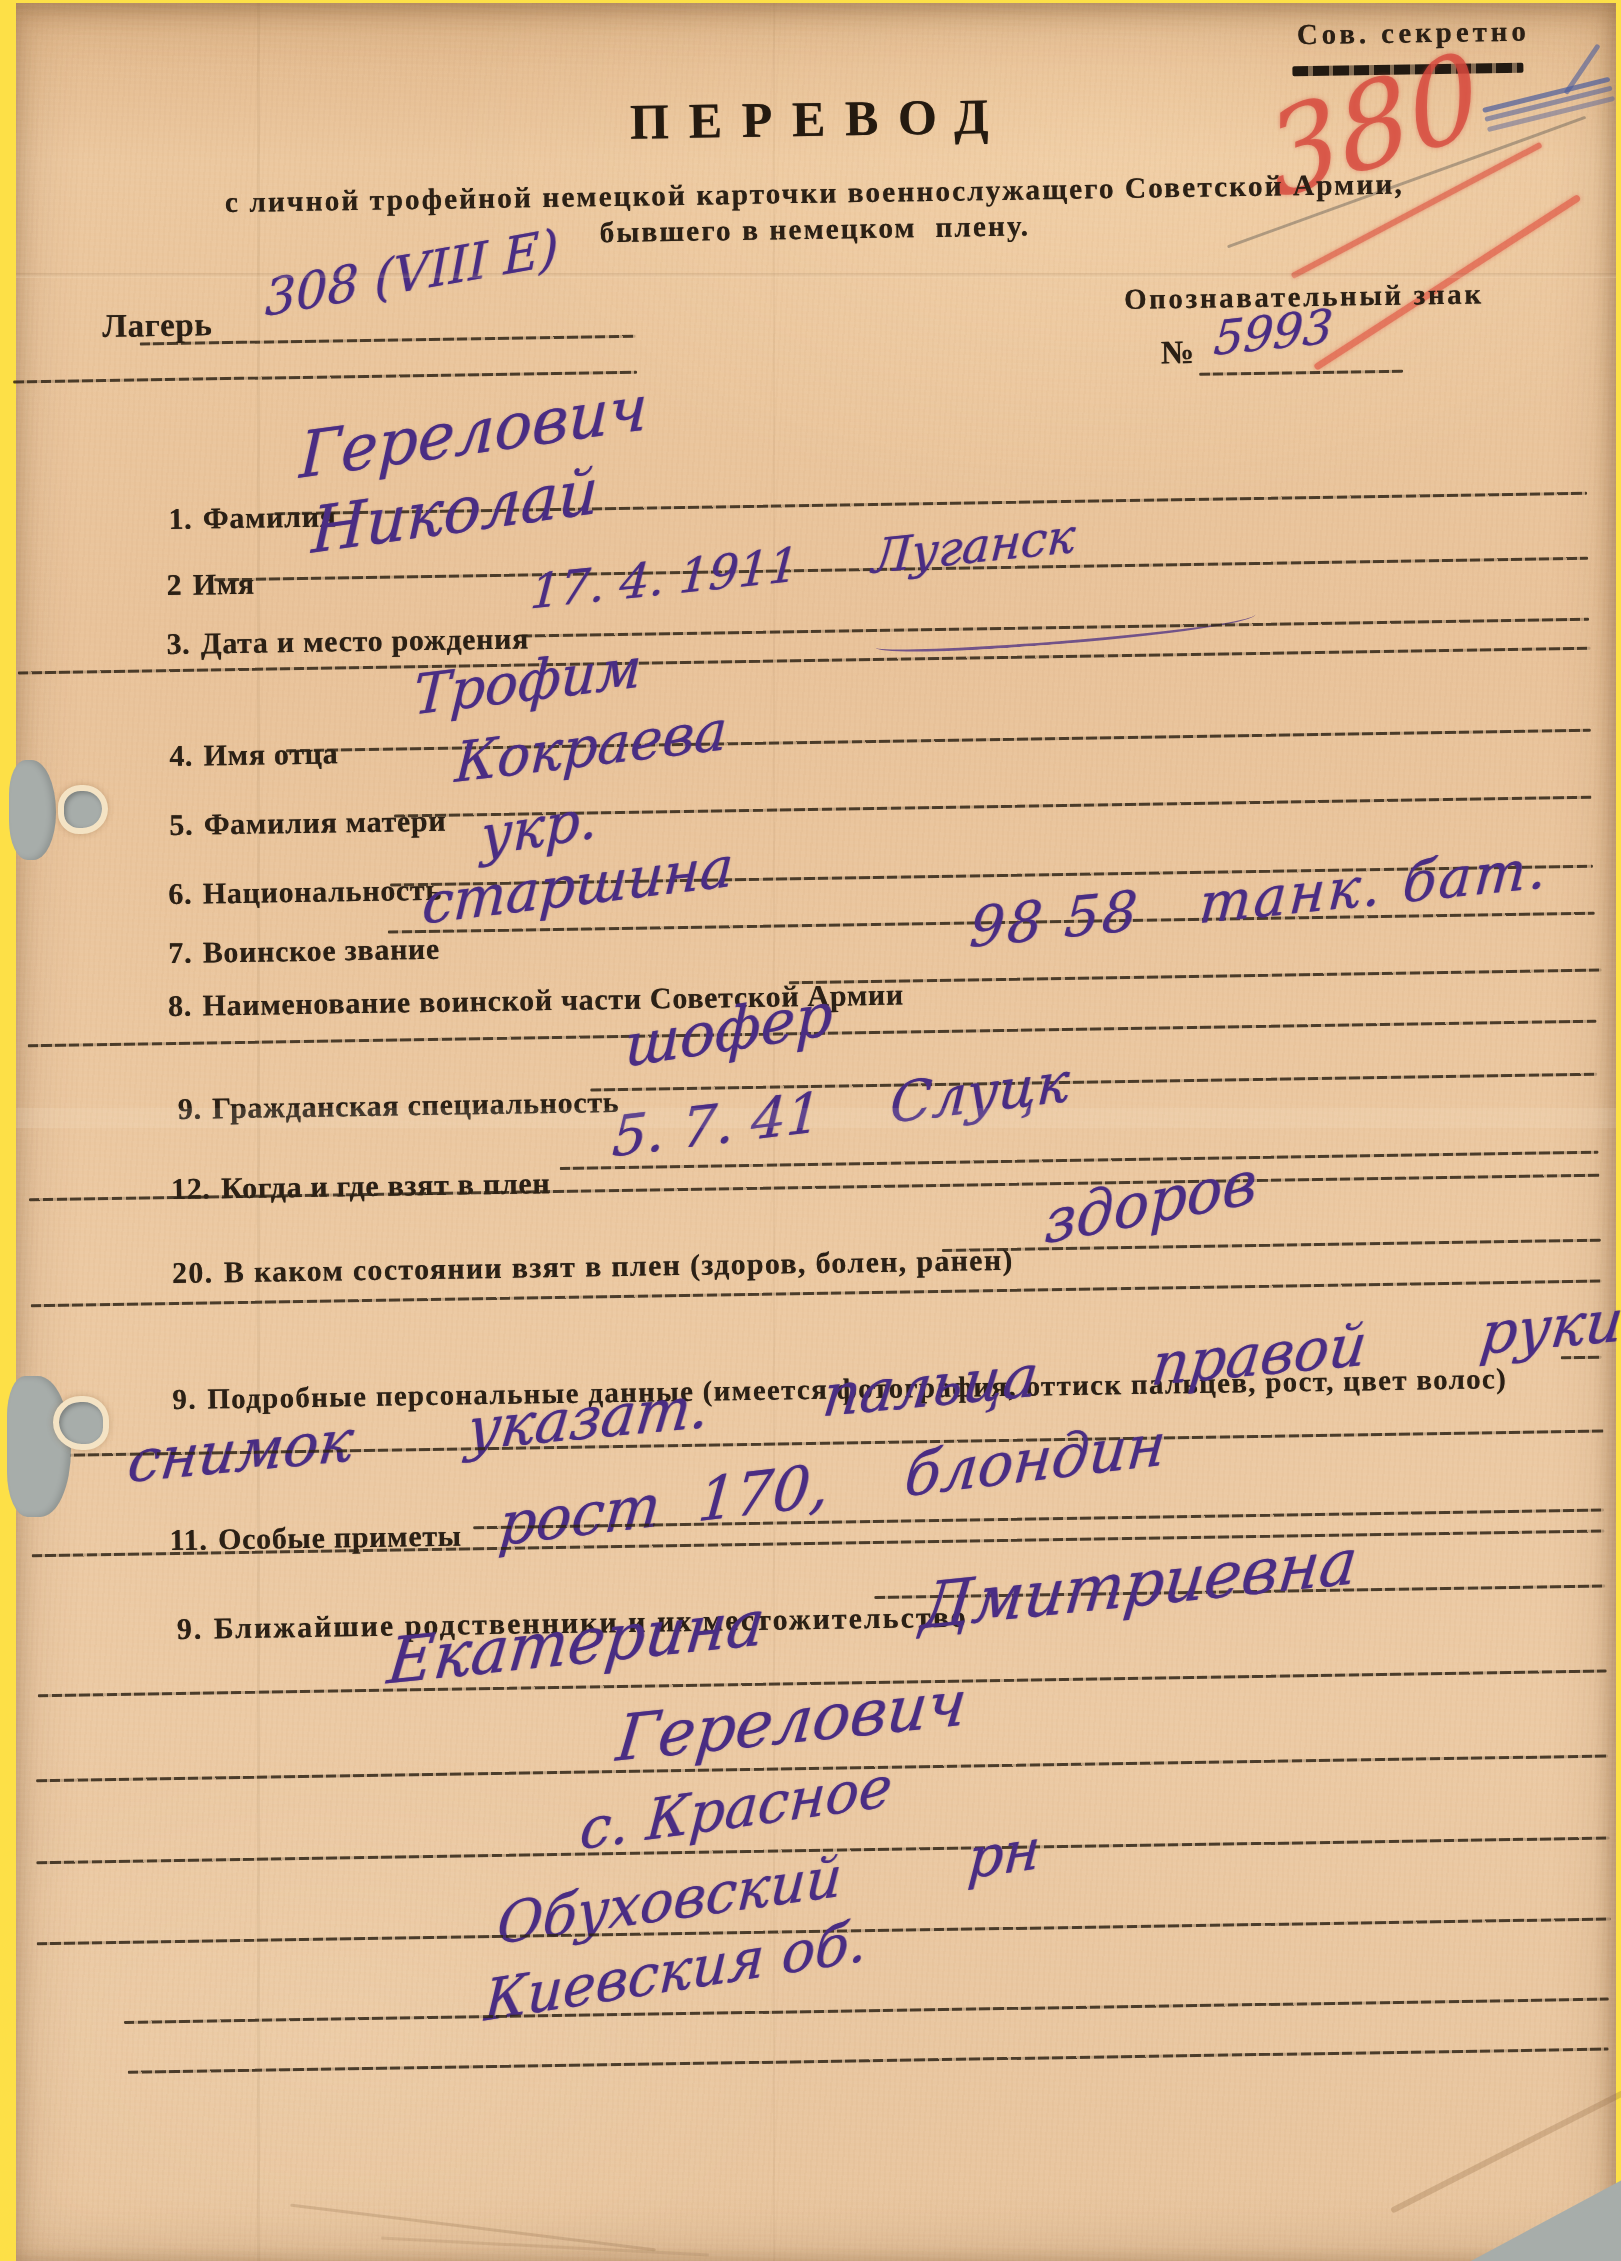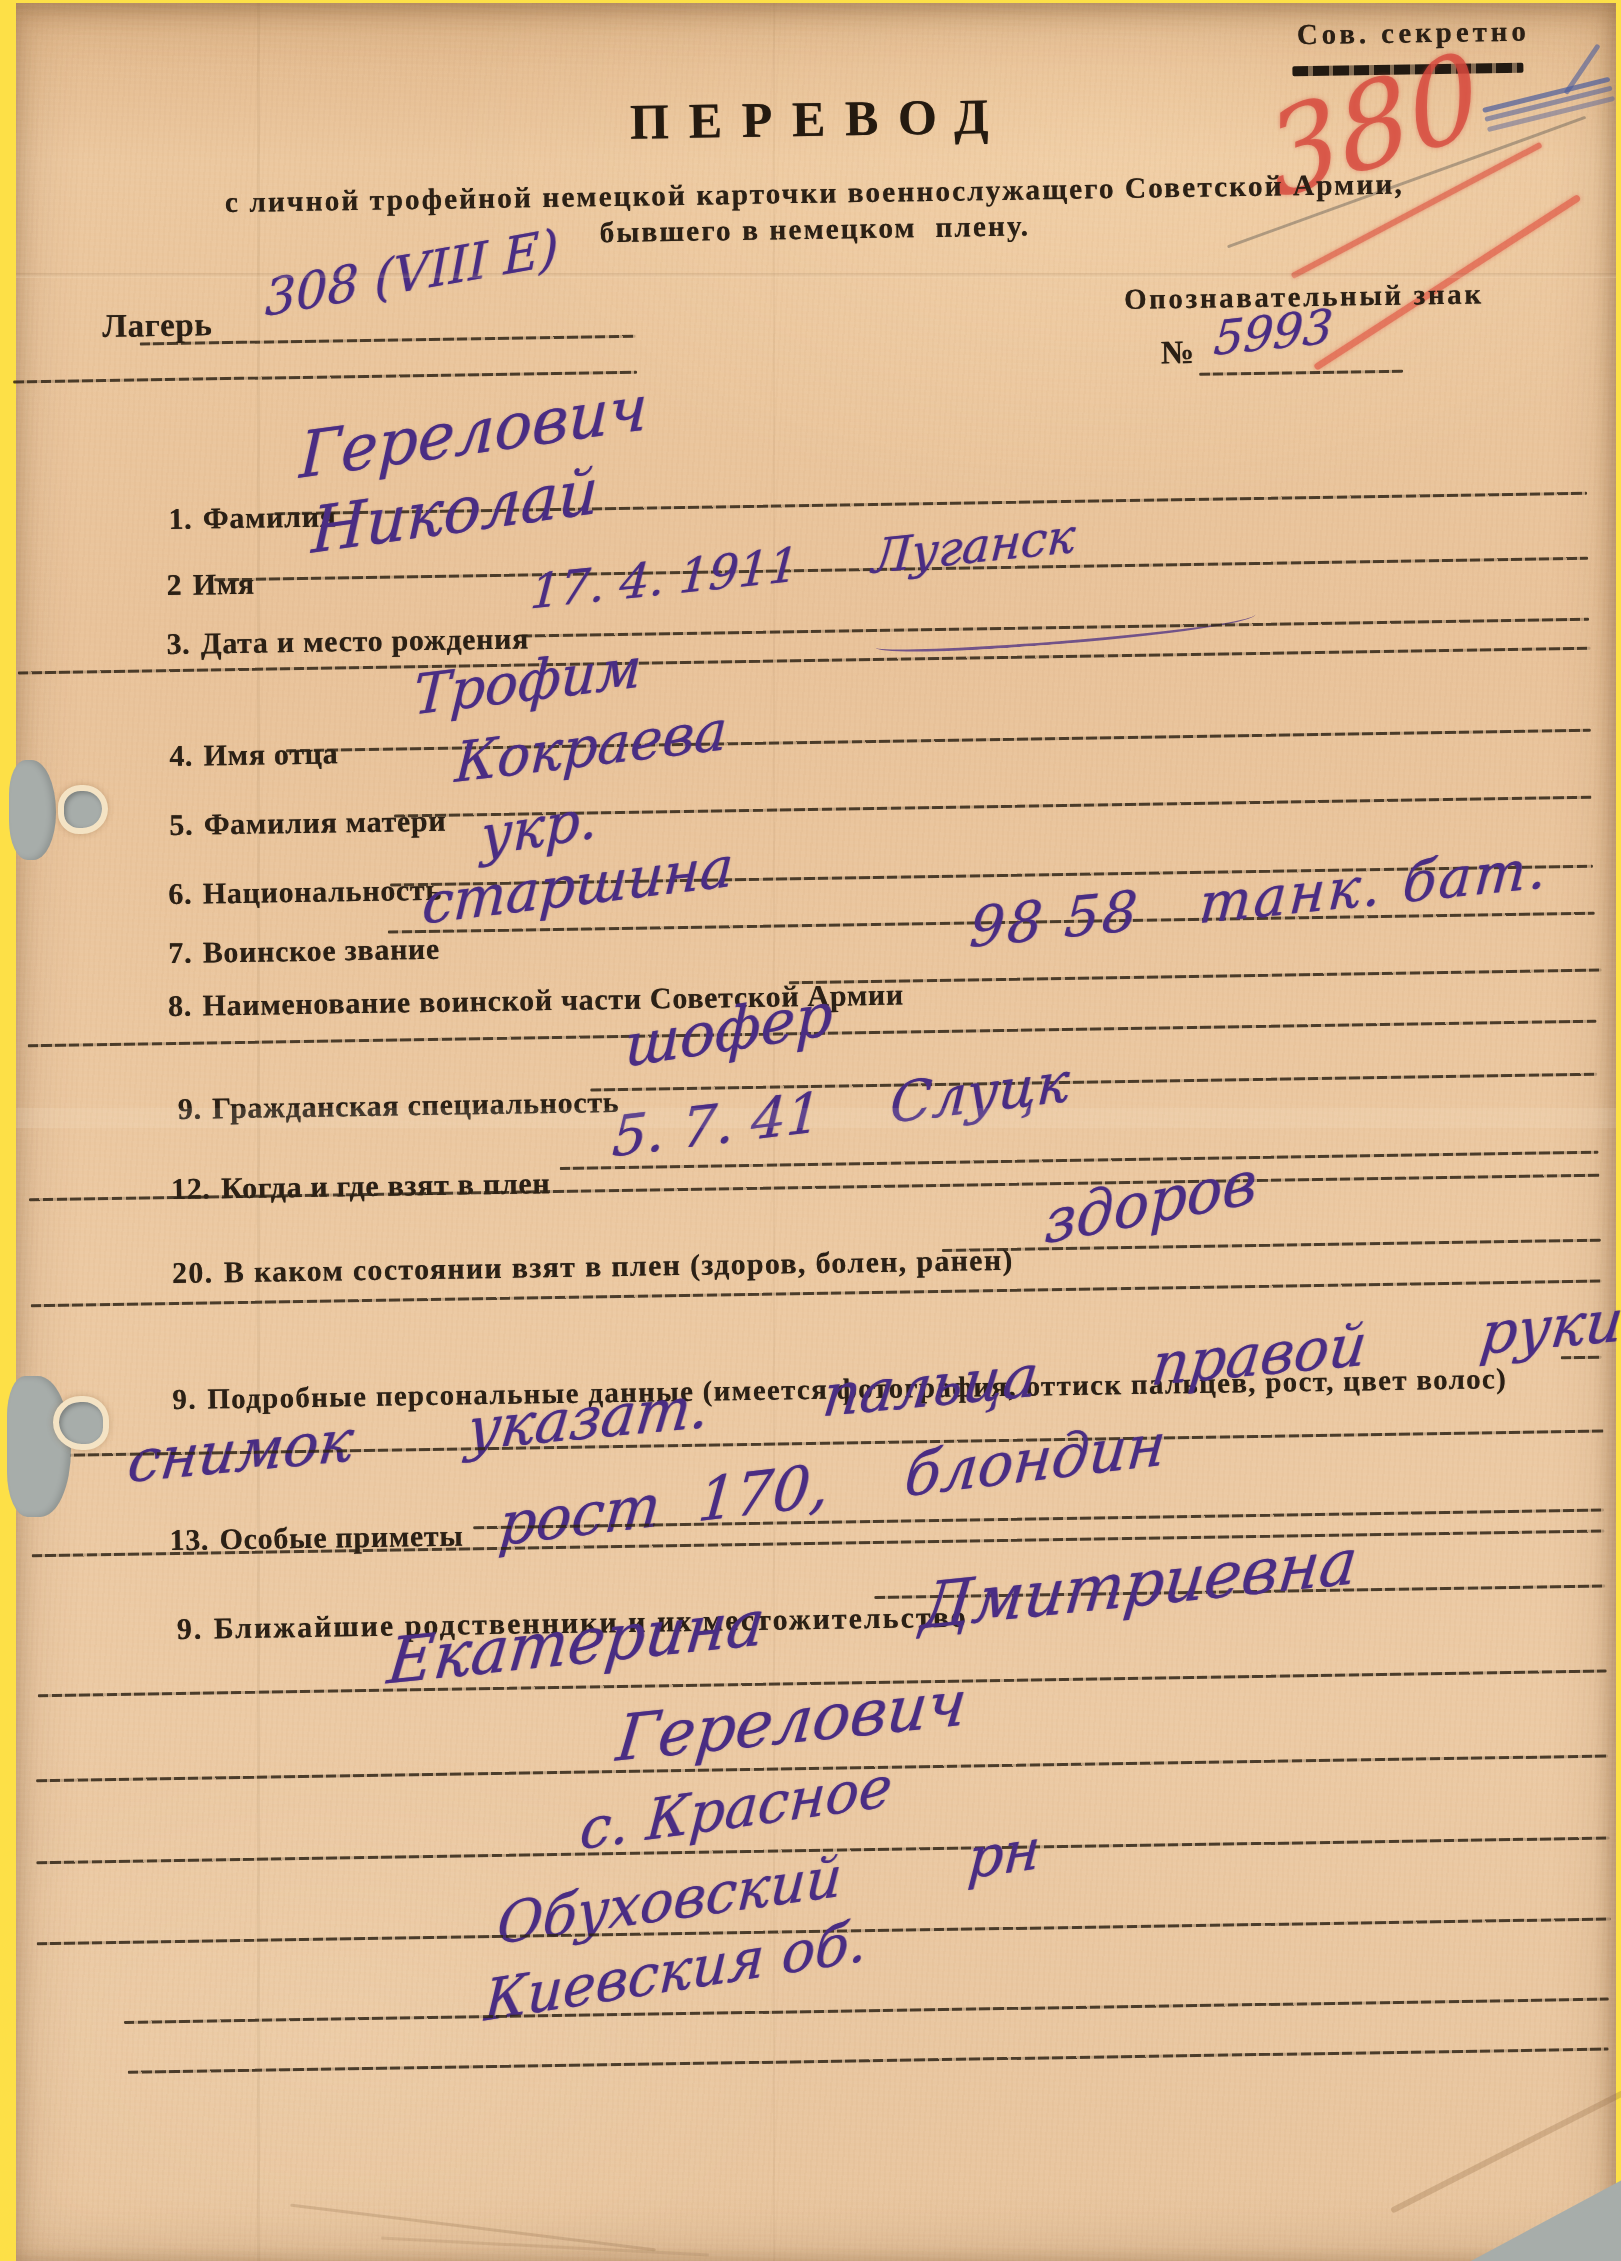--- a/index.html
+++ b/index.html
@@ -151,21 +151,21 @@
 
     <div class="label" style="left:117px;top:1341px;font-size:29px;letter-spacing:1.3px;">
       <span class="num">9.</span><span>Подробные персональные данные (имеется фотография, оттиск пальцев, рост, цвет волос)</span>
     </div>
     <div class="rule" style="left:1557px;top:1368px;width:41px;"></div>
     <div class="hw" style="left:121px;top:1363px;font-size:58px;word-spacing:39px;transform:rotate(-4.5deg) skewX(-12deg);">снимок  указат.  пальца  правой  руки</div>
     <div class="rule" style="left:27.6px;top:1442px;width:1571px;"></div>
     <div class="hw" style="left:491px;top:1455px;font-size:59px;word-spacing:19.7px;transform:rotate(-6deg) skewX(-12deg);">рост 170,  блондин</div>
 
     <div class="label" style="left:114px;top:1479px;">
-      <span class="num">13.</span><span>Особые приметы</span>
+      <span class="num">11.</span><span>Особые приметы</span>
     </div>
     <div class="rule" style="left:467px;top:1521px;width:1131px;"></div>
     <div class="rule" style="left:25px;top:1542px;width:1573px;"></div>
 
     <div class="label" style="left:112px;top:1568px;letter-spacing:2px;">
       <span class="num">9.</span><span>Ближайшие родственники и их местожительство</span>
     </div>
     <div class="rule" style="left:867px;top:1597px;width:731px;"></div>
     <div class="hw" style="left:378px;top:1581px;font-size:63px;word-spacing:59px;transform:rotate(-5deg) skewX(-12deg);">Екатерина  Дмитриевна</div>
     <div class="rule" style="left:29px;top:1682px;width:1569px;"></div>

